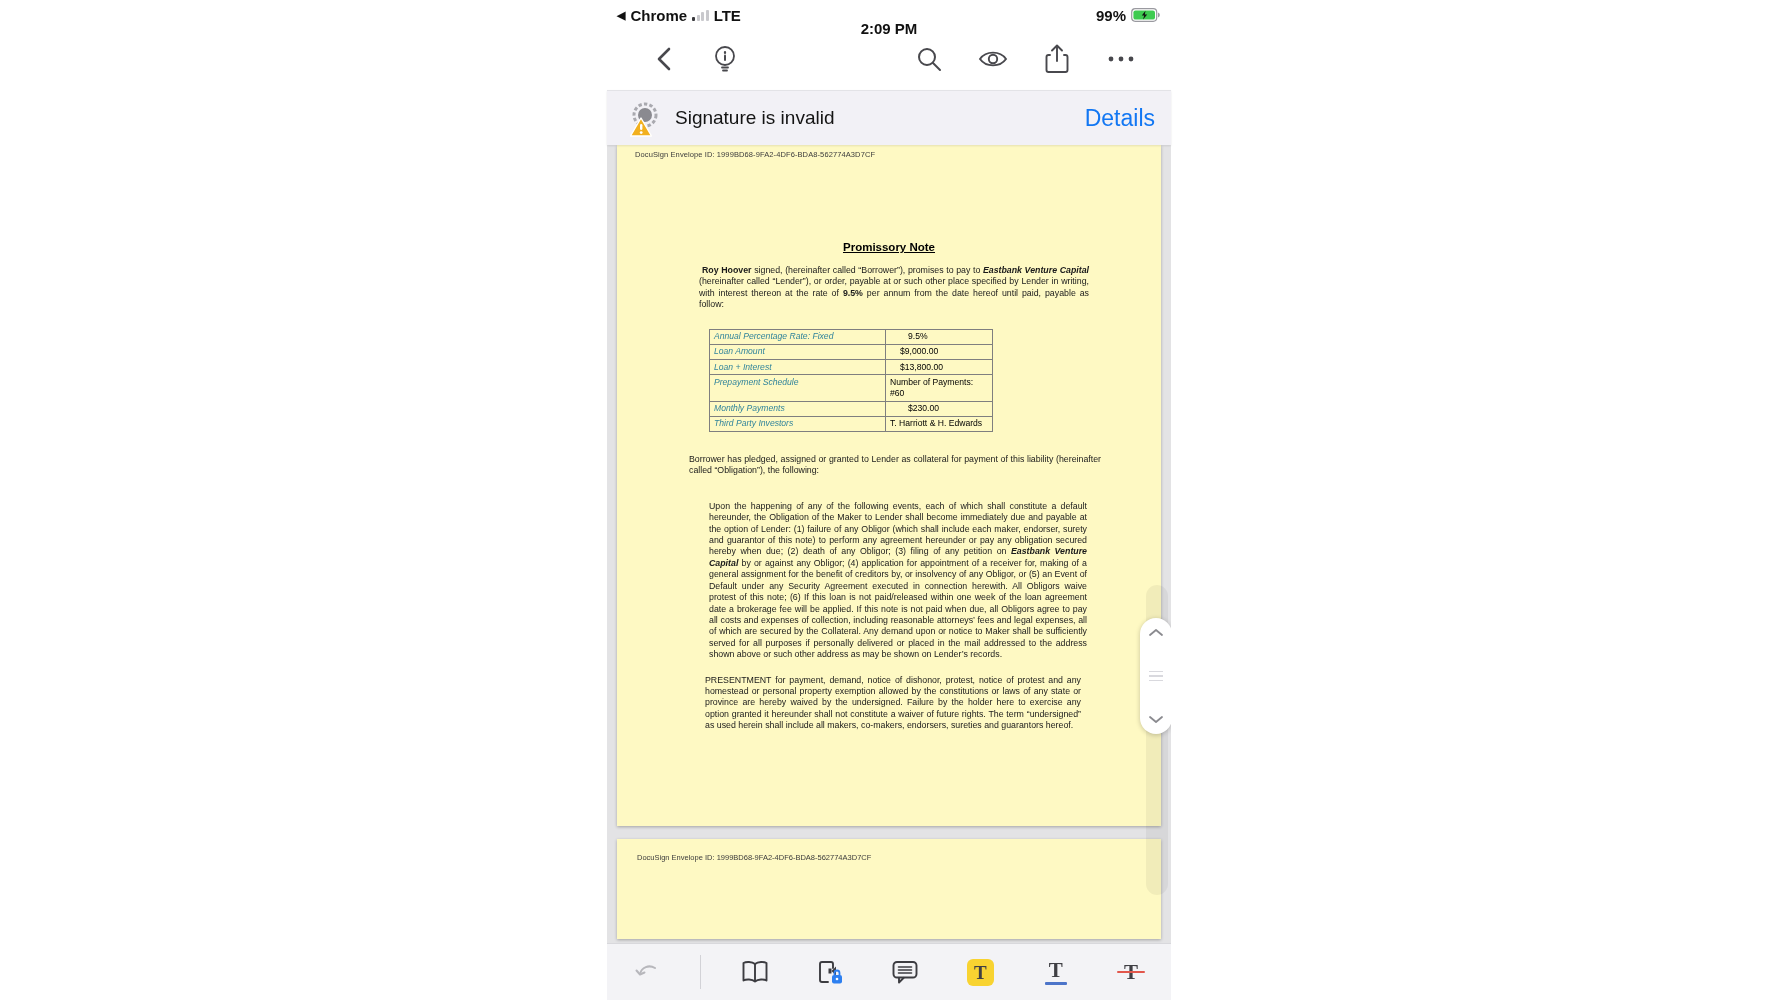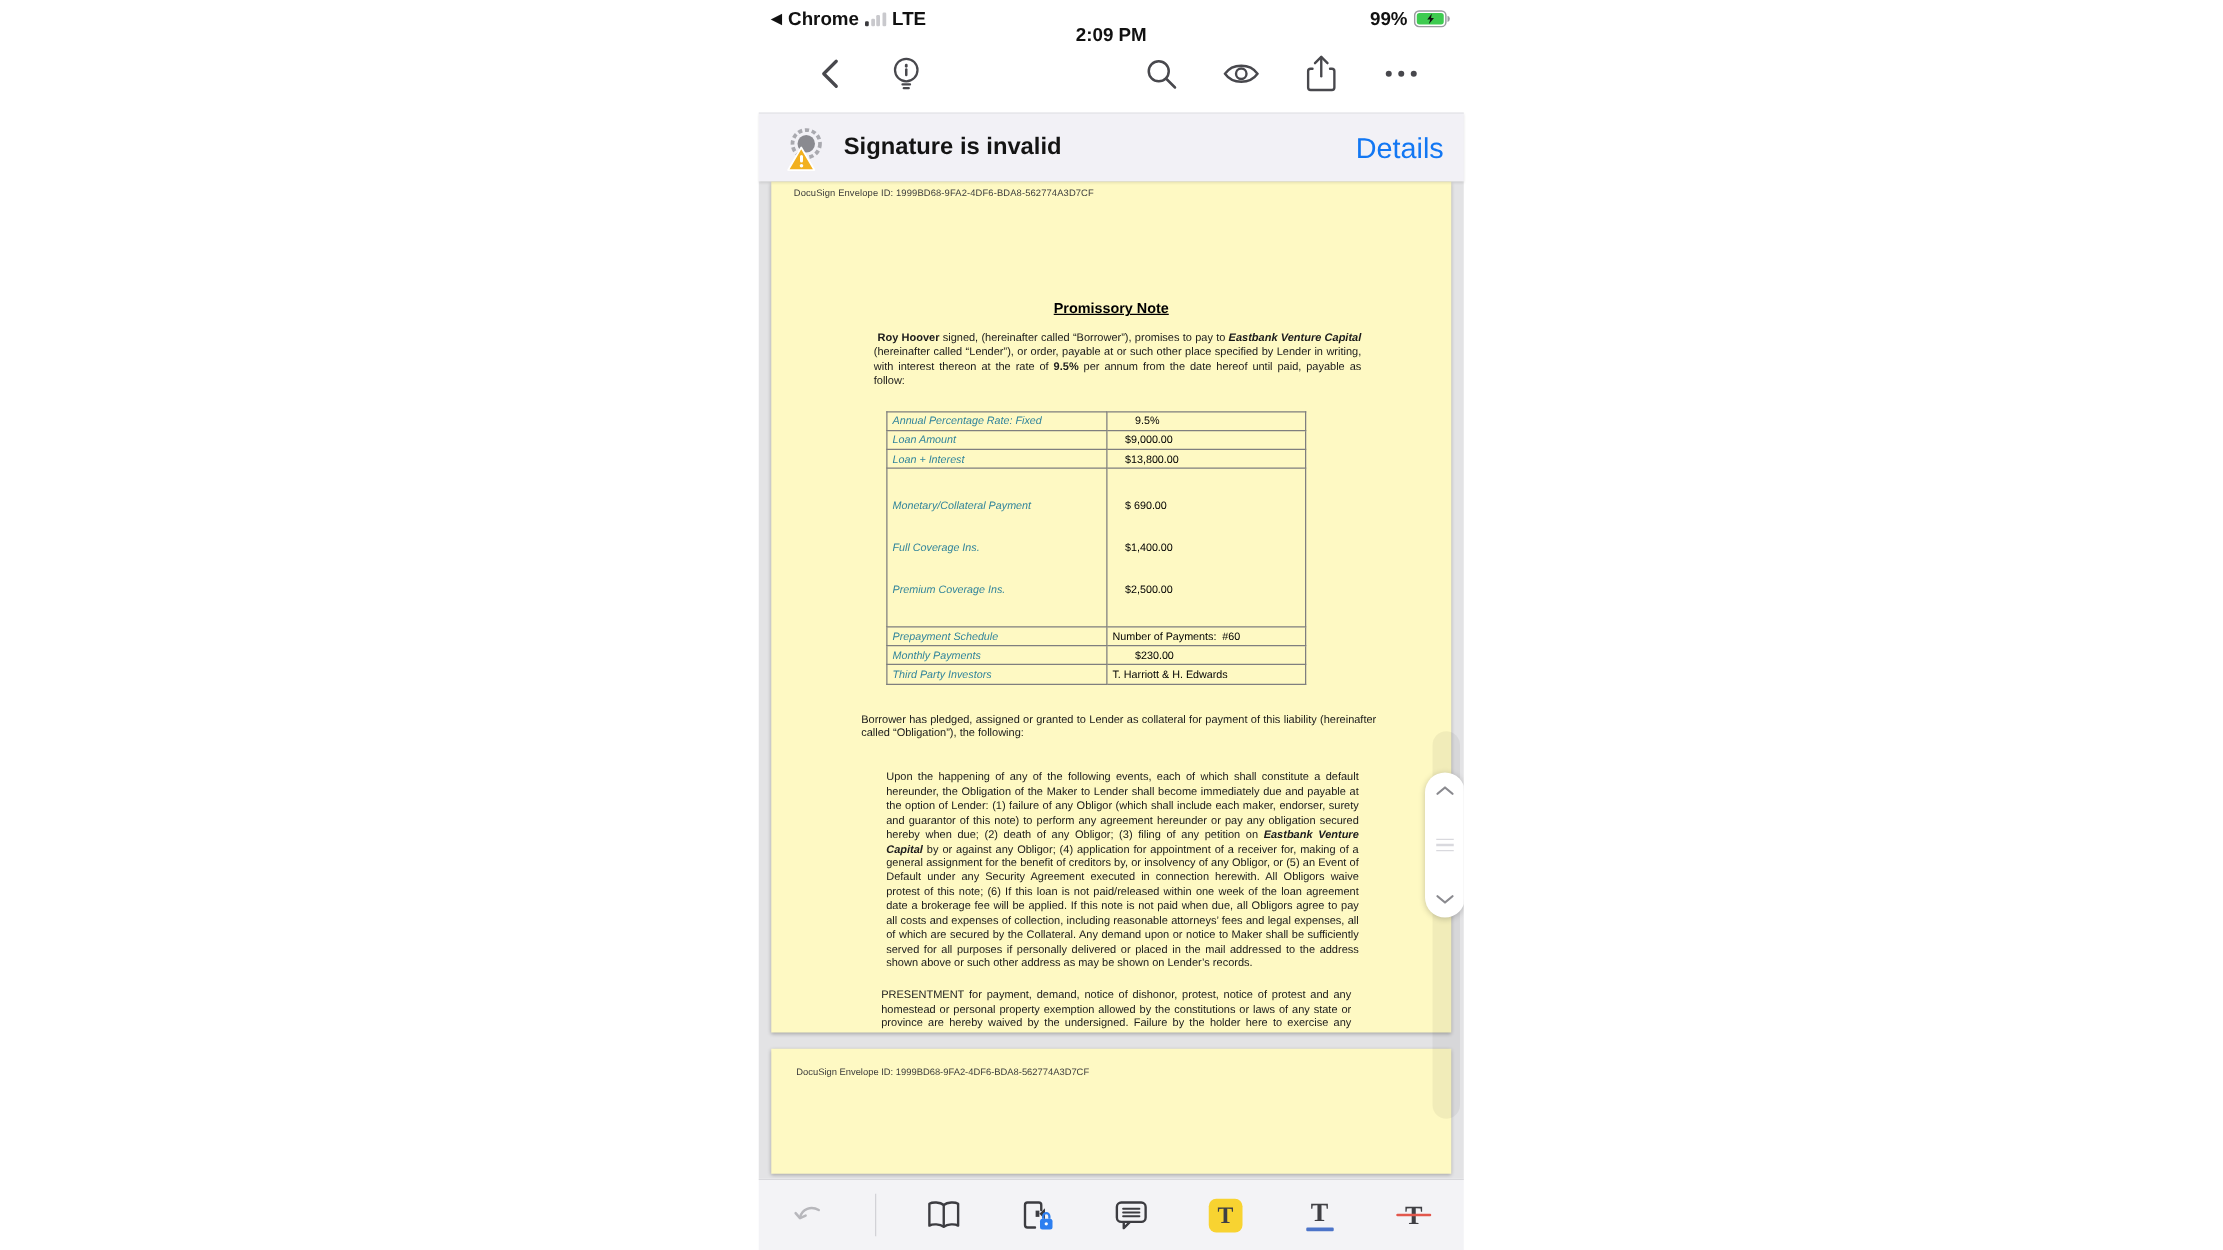--- a/index.html
+++ b/index.html
@@ -26,21 +26,21 @@
   .tt-spacer { flex:1; }
   .icon-btn { width:40px; height:40px; display:flex; align-items:center; justify-content:center;
               background:none; border:none; color:#48484d; cursor:pointer; }
   .tt-group { display:flex; align-items:center; gap:20px; }
   .tt-group.right { gap:24px; }
 
   
   .banner { height:55px; background:#f2f1f6; display:flex; align-items:center;
             padding:0 16px 0 18px; gap:10px; border-top:1px solid #e3e3e7;
             box-shadow:0 1px 2px rgba(0,0,0,.10); position:relative; z-index:2; }
-  .banner-label { font-size:19px; font-weight:700; color:#141414; flex:1; }
+  .banner-label { font-size:19px; font-weight:400; color:#141414; flex:1; }
   .banner-details { font-size:23px; color:#1277f3; text-decoration:none; }
   .seal { position:relative; width:40px; height:40px; flex:0 0 auto; }
 
   
   .doc-viewport { position:relative; height:798px; background:#e3e3e5; padding:0 10px; overflow:hidden; }
   .page { background:#fef9c3; box-shadow:0 1px 3px rgba(0,0,0,.28); position:relative; overflow:hidden; }
   .page1 { height:681px; }
   .page2 { height:100px; margin-top:13px; }
   .env-line { position:absolute; top:5px; left:18px; font-size:7.5px; color:#3c3c3c; letter-spacing:.1px; }
   .env-line2 { position:absolute; top:14px; left:20px; font-size:7.5px; color:#3c3c3c; }
@@ -50,21 +50,21 @@
   .content { padding:0 60px 0 72px; font-size:8.8px; line-height:1.3; color:#1a1a1a; }
   .content p { text-align:justify; }
   .p-intro { margin:12px 12px 0 10px; text-indent:3px; }
   .p-pledge { margin-top:22px; }
   .p-default { margin:24px 14px 0 20px; }
   .p-present { margin:14px 20px 0 16px; }
   .bi { font-weight:700; font-style:italic; }
   b { font-weight:700; }
 
   
-  .loan-table { border-collapse:collapse; width:336px; margin:18px 0 0 20px; font-size:8.6px; }
+  .loan-table { border-collapse:collapse; width:284px; margin:18px 0 0 20px; font-size:8.6px; }
   .loan-table td { border:1px solid #7f7f7f; padding:1.5px 4px; vertical-align:top; white-space:pre-wrap; }
   .loan-table td.lbl { width:176px; color:#31849b; font-style:italic; }
   .loan-table td.val { color:#000; padding-left:14px; }
   .loan-table td.val.flush { padding-left:4px; }
   .loan-table td.val.ind { padding-left:22px; }
   .cell-line { display:block; }
 
   
   .scroll-track { position:absolute; right:3px; top:440px; width:22px; height:310px;
                   background:rgba(0,0,0,.05); border-radius:11px; }
@@ -202,32 +202,20 @@
             </tr>
             <tr>
               <td class="lbl">Loan Amount</td>
               <td class="val">$9,000.00</td>
             </tr>
             <tr>
               <td class="lbl">Loan + Interest</td>
               <td class="val">$13,800.00</td>
             </tr>
             <tr>
-              <td class="lbl">
-                <span class="cell-line">Monetary/Collateral Payment</span>
-                <span class="cell-line">Full Coverage Ins.</span>
-                <span class="cell-line">Premium Coverage Ins.</span>
-              </td>
-              <td class="val">
-                <span class="cell-line">$ 690.00</span>
-                <span class="cell-line">$1,400.00</span>
-                <span class="cell-line">$2,500.00</span>
-              </td>
-            </tr>
-            <tr>
               <td class="lbl">Prepayment Schedule</td>
               <td class="val flush">Number of Payments:  #60</td>
             </tr>
             <tr>
               <td class="lbl">Monthly Payments</td>
               <td class="val ind">$230.00</td>
             </tr>
             <tr>
               <td class="lbl">Third Party Investors</td>
               <td class="val flush">T. Harriott &amp; H. Edwards</td>

